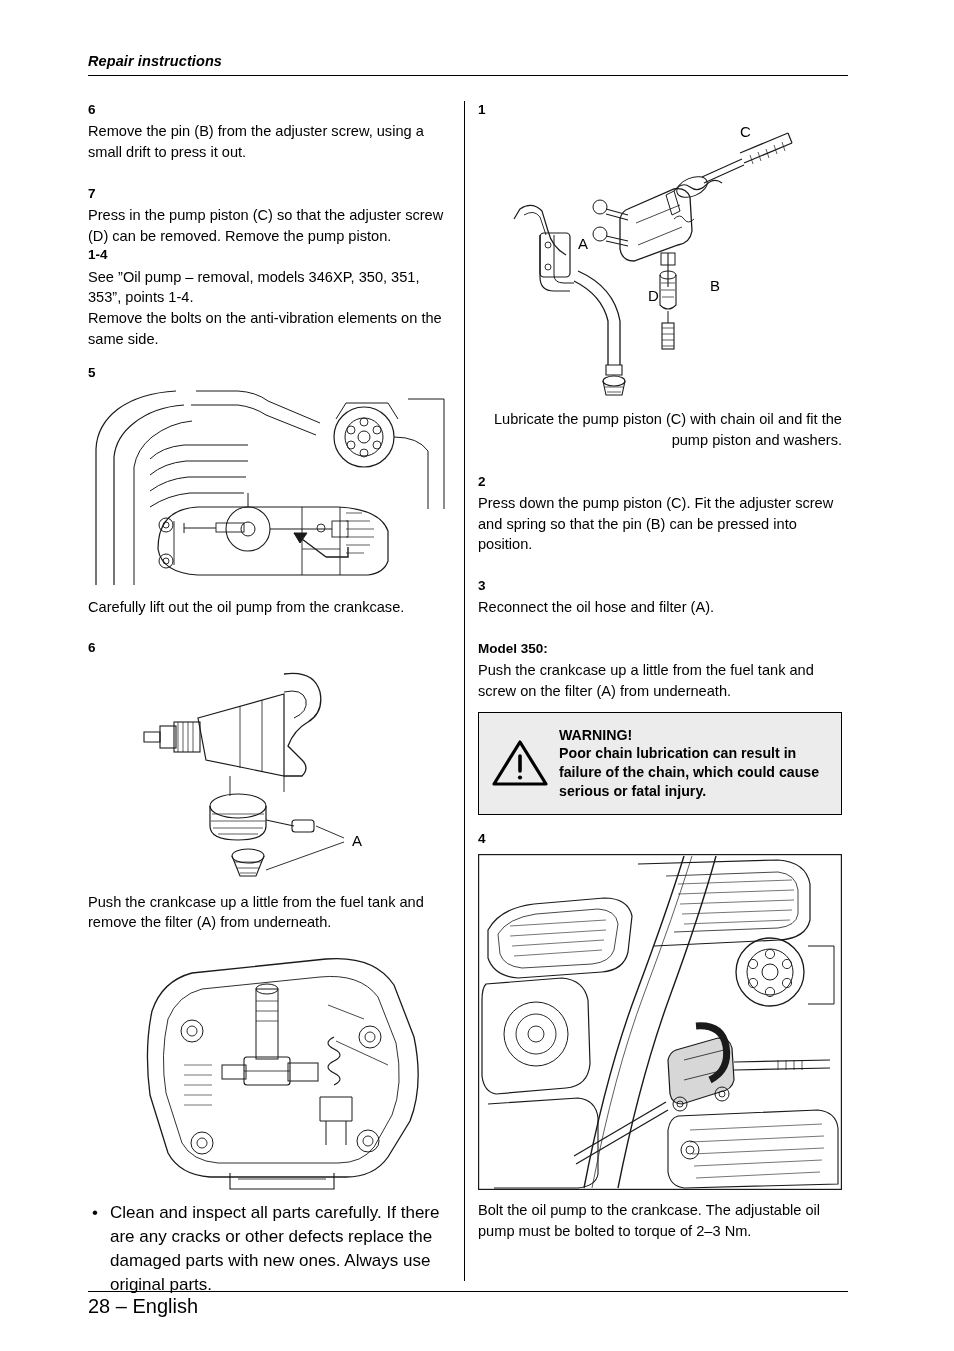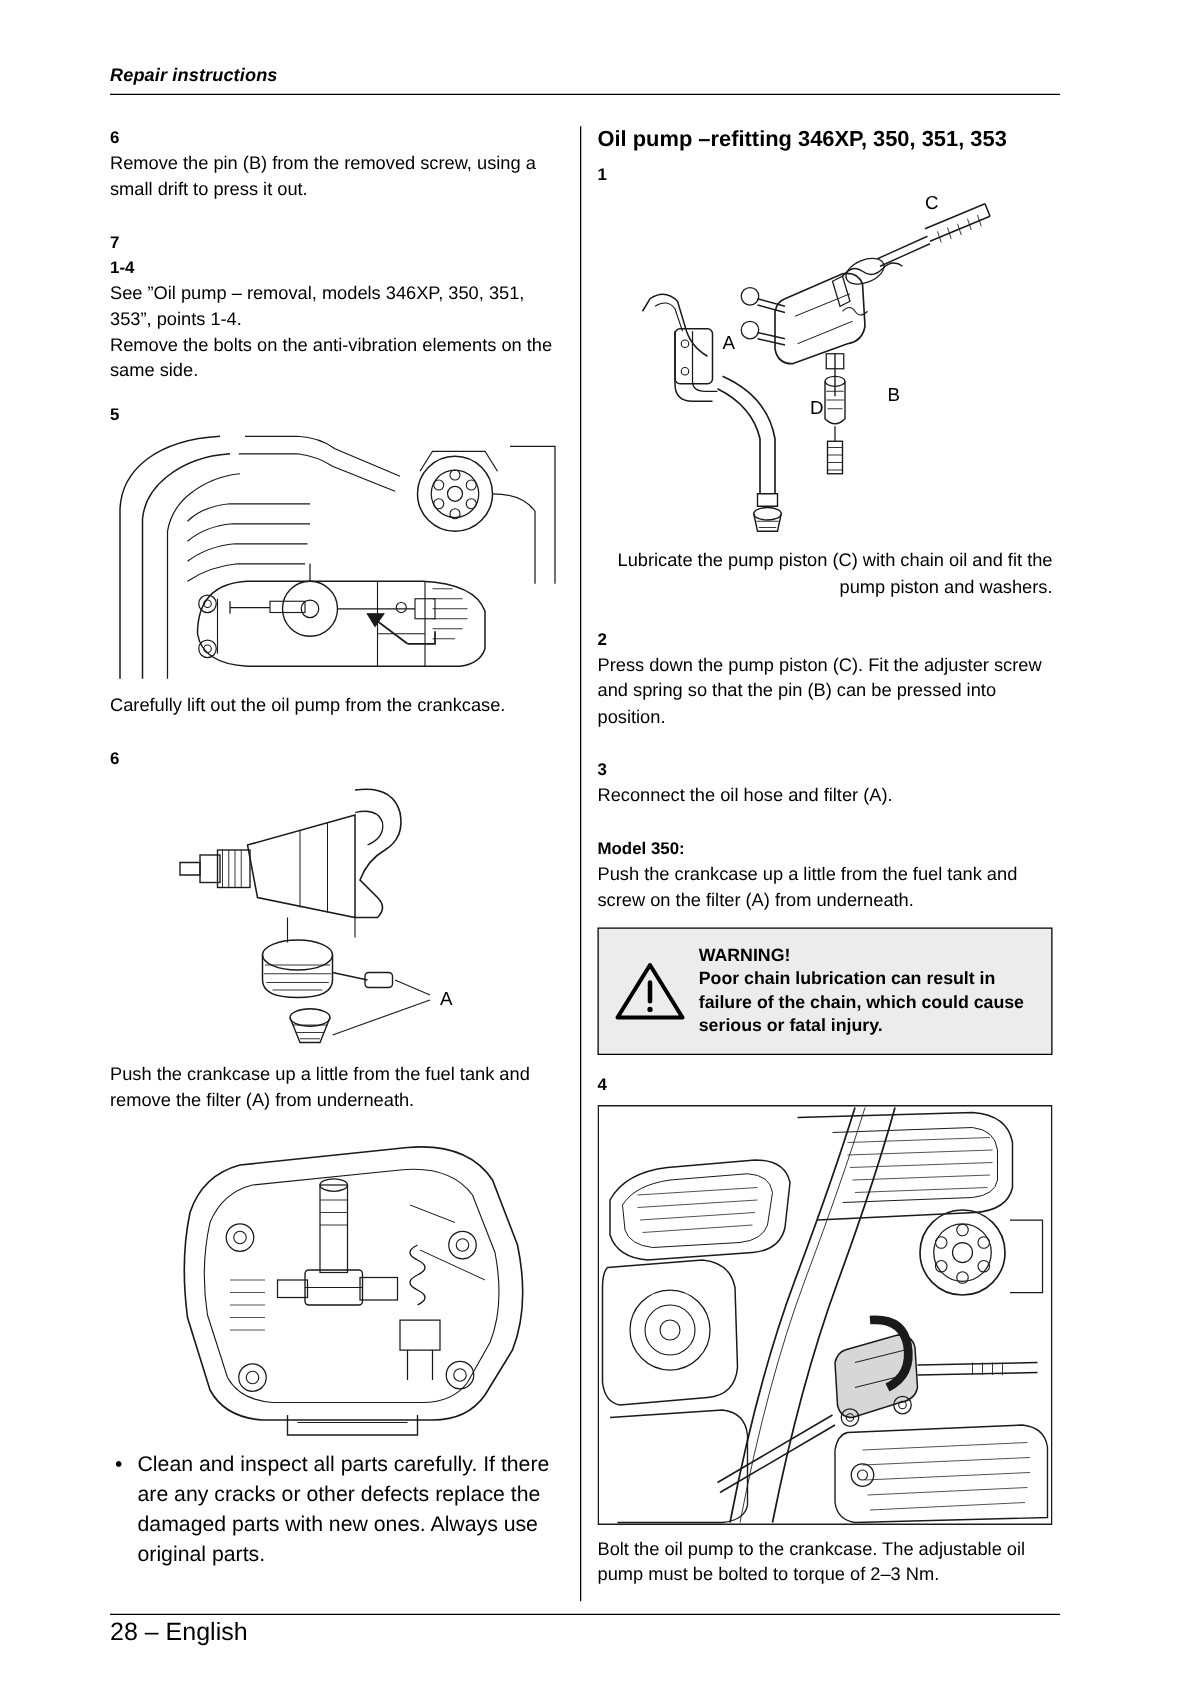--- a/index.html
+++ b/index.html
@@ -130,25 +130,26 @@
   <div class="header">
     <div class="header-title">Repair instructions</div>
     <div class="header-rule"></div>
   </div>
 
   <div class="divider"></div>
 
   <div class="col col-left">
 
     <div class="num">6</div>
-    <p class="body">Remove the pin (B) from the removed screw, using a small drift to press it out.</p>
+    <p class="body">Remove the pin (B) from the adjuster screw, using a small drift to press it out.</p>
 
     <div class="gap-md"></div>
 
     <div class="num">7</div>
+    <p class="body">Press in the pump piston (C) so that the adjuster screw (D) can be removed. Remove the pump piston.</p>
 
 
     <div class="num">1-4</div>
     <p class="body" style="white-space: pre-line;">See ”Oil pump – removal, models 346XP, 350, 351, 353”, points 1-4.
 Remove the bolts on the anti-vibration elements on the same side.</p>
 
     <div class="gap-sm"></div>
 
     <div class="num">5</div>
 
@@ -297,21 +298,20 @@
 
 
     <ul class="bullets">
       <li>Clean and inspect all parts carefully. If there are any cracks or other defects replace the damaged parts with new ones. Always use original parts.</li>
 
     </ul>
   </div>
 
   <div class="col col-right">
 
-    <h2 class="section" style="margin-top:0;">Oil pump –refitting 346XP, 350, 351, 353</h2>
 
     <div class="num">1</div>
 
     <div class="fig" style="margin-top:-6px;">
       <svg width="364" height="288" viewBox="0 0 364 288" fill="none" stroke="#1a1a1a" stroke-width="1.2">
 
         <path d="M262 38 L310 18" stroke-width="1.2"></path>
         <path d="M266 48 L314 28" stroke-width="1.2"></path>
         <path d="M310 18 L314 28" stroke-width="1.2"></path>
         <g stroke-width="0.7">

